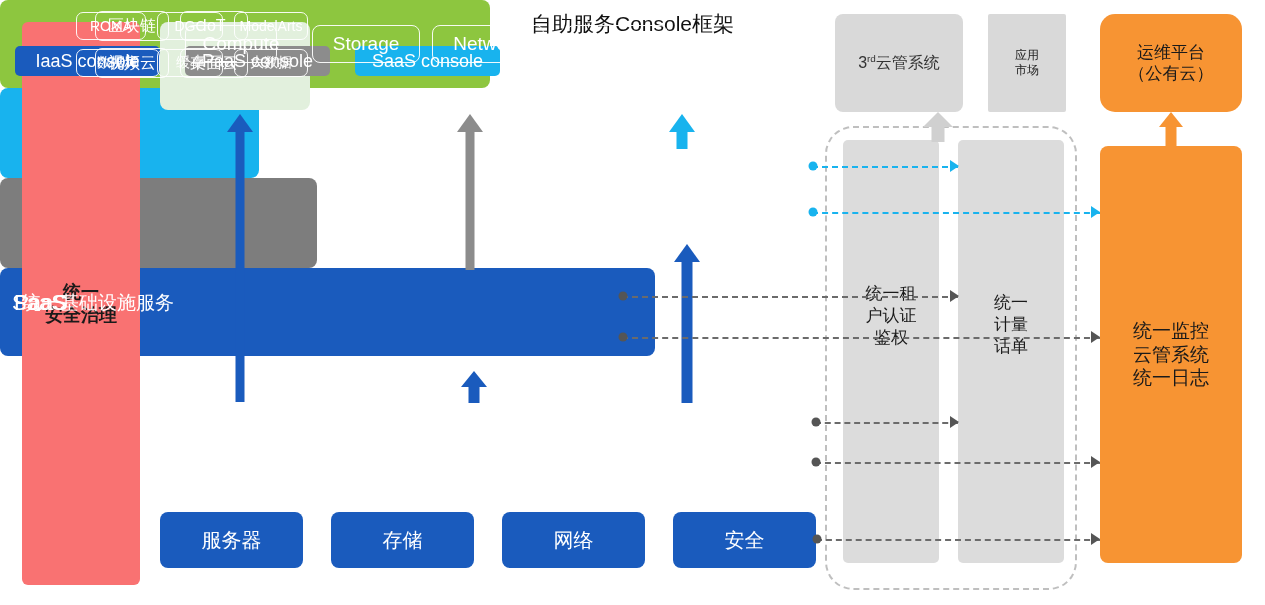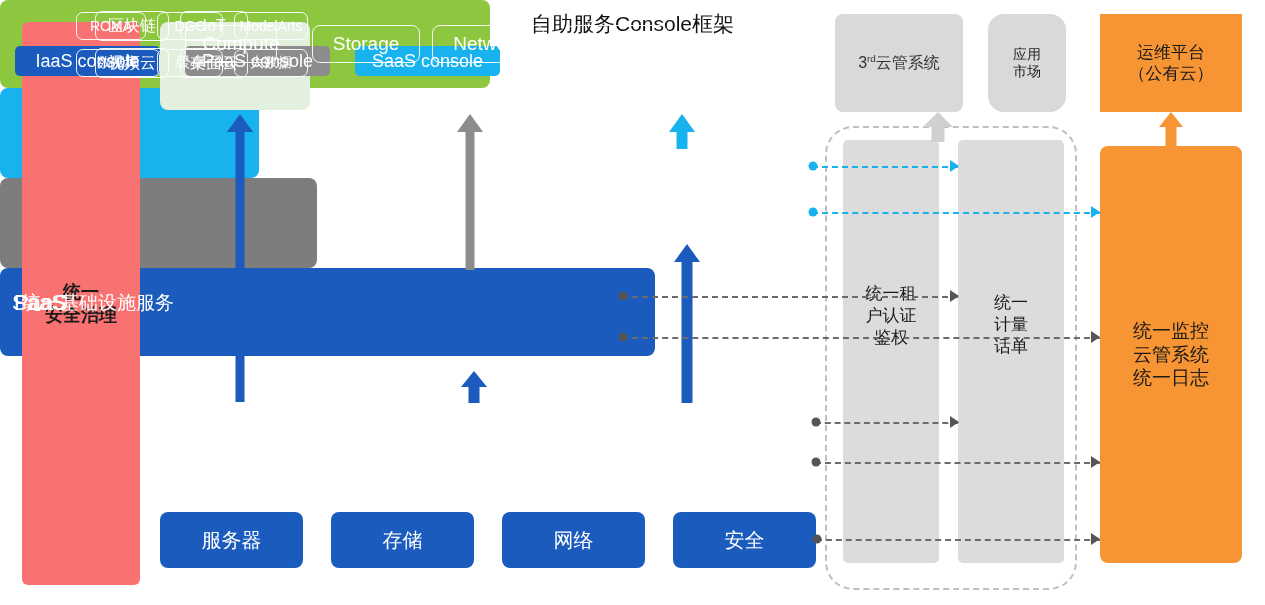--- a/index.html
+++ b/index.html
@@ -16,22 +16,22 @@
   
   #console{left:322px;top:22px;width:490px;height:88px;background:#8dc63f;border-radius:8px;display:block;}
   #console .title{position:absolute;left:0;right:0;top:10px;text-align:center;font-size:21px;color:#111;font-weight:500;}
   .chip{position:absolute;top:46px;height:30px;border-radius:5px;display:flex;align-items:center;justify-content:center;color:#fff;font-size:18px;}
   #chip-iaas{left:15px;width:145px;background:#1a5bbd;}
   #chip-paas{left:185px;width:145px;background:#8c8c8c;}
   #chip-saas{left:355px;width:145px;background:#18b3ee;}
 
   
   #thirdparty{left:835px;top:14px;width:128px;height:98px;background:#d9d9d9;border-radius:8px;font-size:16px;color:#333;}
-  #appmarket{left:988px;top:14px;width:78px;height:98px;background:#d9d9d9;border-radius:16px;font-size:14px;color:#222;}
-  #opsplatform{left:1100px;top:14px;width:142px;height:98px;background:#f79433;border-radius:0;font-size:17px;color:#1a1a1a;}
+  #appmarket{left:988px;top:14px;width:78px;height:98px;background:#d9d9d9;border-radius:2px;font-size:12px;color:#222;}
+  #opsplatform{left:1100px;top:14px;width:142px;height:98px;background:#f79433;border-radius:15px;font-size:17px;color:#1a1a1a;}
 
   
   #saas{left:553px;top:147px;width:259px;height:90px;background:#18b3ee;border-radius:8px;display:block;}
   #saas .lbl{position:absolute;left:12px;top:50%;transform:translateY(-50%);color:#fff;font-size:22px;}
   .sub{position:absolute;border:1.5px solid rgba(255,255,255,.92);border-radius:7px;color:#fff;display:flex;align-items:center;justify-content:center;font-size:16px;box-sizing:border-box;}
   #saas .sub{height:30px;}
   #s-blockchain{left:95px;top:11px;width:74px;}
   #s-iot{left:180px;top:11px;width:68px;}
   #s-video{left:95px;top:48px;width:74px;}
   #s-desktop{left:180px;top:48px;width:68px;}

